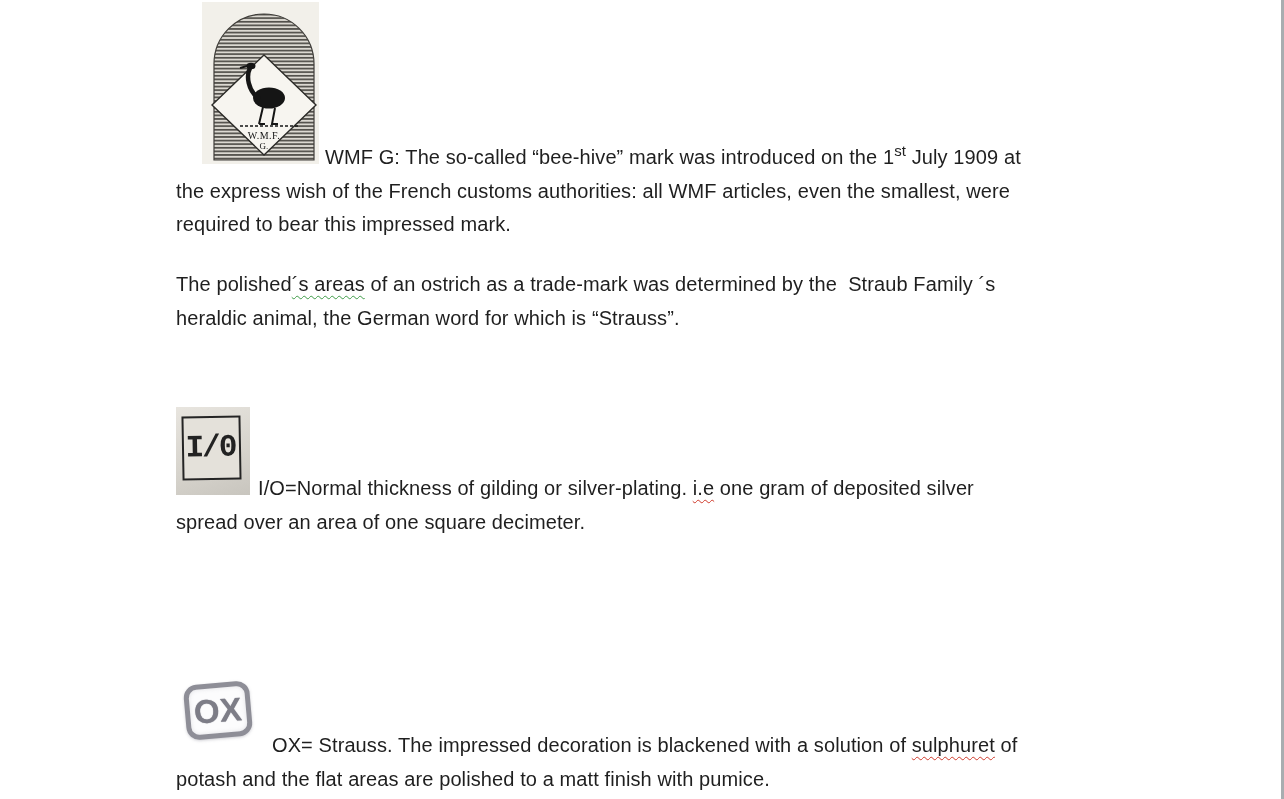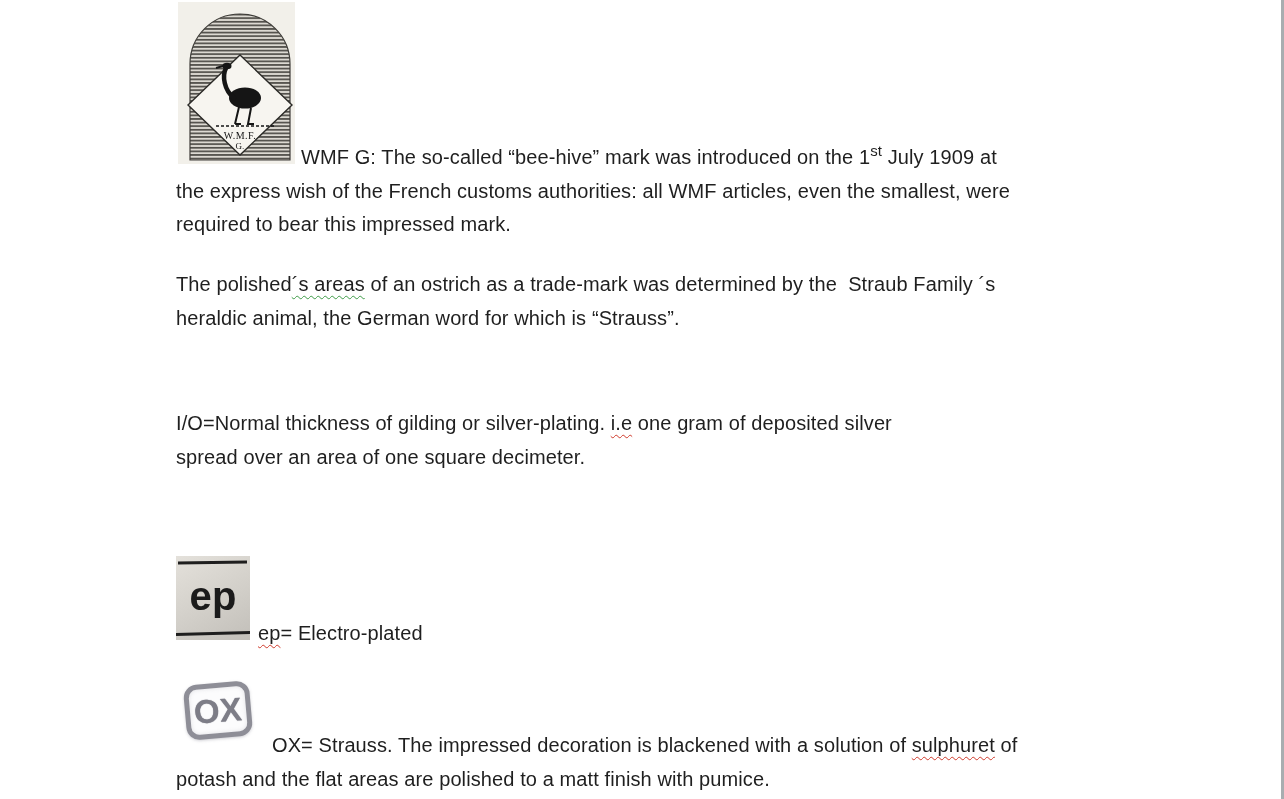--- a/index.html
+++ b/index.html
@@ -35,21 +35,21 @@
     text-underline-offset:4px; text-decoration-skip-ink:none;
   }
   .seg-grammar {
     text-decoration-line:underline; text-decoration-style:wavy;
     text-decoration-color:#3e9b47; text-decoration-thickness:1.2px;
     text-underline-offset:4px; text-decoration-skip-ink:none;
   }
 
   .mark { display:inline-block; overflow:hidden; vertical-align:baseline; }
 
-  .beehive-mark { width:117px; height:162px; margin-left:2px; margin-right:6px; }
+  .beehive-mark { width:117px; height:162px; margin-left:26px; margin-right:6px; }
   .beehive-mark svg { display:block; }
 
   .io-mark {
     width:74px; height:88px; margin-right:8px;
     background:linear-gradient(160deg,#e8e5df 0%,#d6d3cc 60%,#c8c5be 100%);
     padding:9px 9px 15px 6px;
   }
   .io-frame {
     width:100%; height:100%;
     border:2.5px solid #242424;
@@ -111,22 +111,21 @@
           <text x="62" y="137" text-anchor="middle" font-family="Liberation Serif, serif" font-size="10" letter-spacing="0.5" fill="#141414">W.M.F.</text>
           <text x="62" y="147" text-anchor="middle" font-family="Liberation Serif, serif" font-size="9" fill="#141414">G.</text>
         </svg></span><span>WMF G: The so-called “bee-hive” mark was introduced on the 1</span><span class="seg-sup">st</span><span> July 1909 at
 the express wish of the French customs authorities: all WMF articles, even the smallest, were
 required to bear this impressed mark.</span></p>
 
   <p class="para" id="p-ostrich"><span>The polished</span><span class="seg-grammar">´s areas</span><span> of an ostrich as a trade-mark was determined by the &nbsp;Straub Family ´s
 heraldic animal, the German word for which is “Strauss”.</span></p>
 
 
-  <p class="para" id="p-io"><span>I/O=Normal thickness of gilding or silver-plating. </span><span class="seg-spell">i.e</span><span> one gram of deposited silver
+  <p class="para" id="p-io"><span class="mark io-mark"><span class="io-frame"><span>I/0</span></span></span><span>I/O=Normal thickness of gilding or silver-plating. </span><span class="seg-spell">i.e</span><span> one gram of deposited silver
 spread over an area of one square decimeter.</span></p>
 
-  <p class="para" id="p-ep"><span class="mark ep-mark"><span class="ep-line-top"></span><span class="ep-text">ep</span><span class="ep-line-bottom"></span></span><span class="seg-spell">ep</span><span>= Electro-plated</span></p>
 
   <p class="para" id="p-ox"><span class="mark ox-mark"><span class="ox-frame"><span class="ox-text">OX</span></span></span><span>OX= Strauss. The impressed decoration is blackened with a solution of </span><span class="seg-spell">sulphuret</span><span> of
 potash and the flat areas are polished to a matt finish with pumice.</span></p>
 
   <div class="page-right-border"></div>
 </div>
 
 </body></html>

